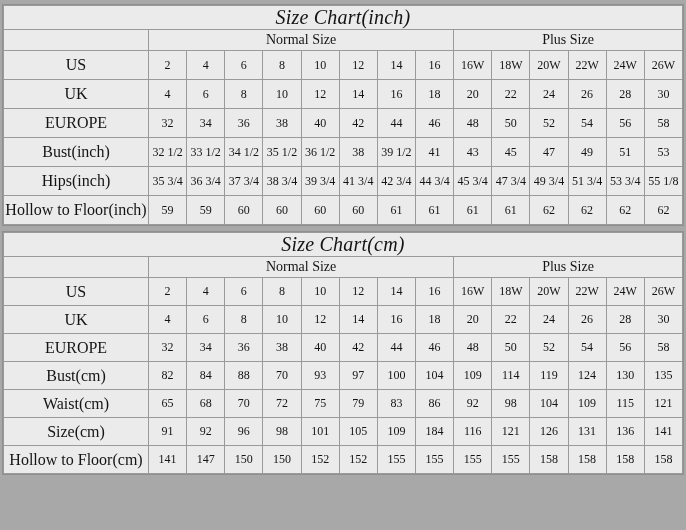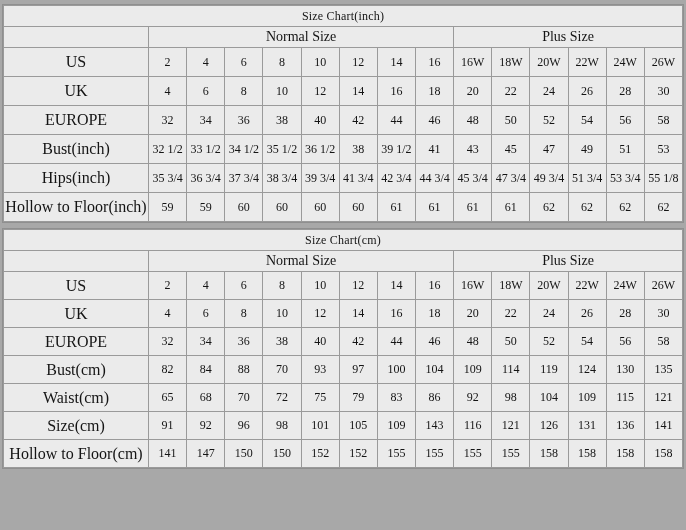--- a/index.html
+++ b/index.html
@@ -37,23 +37,24 @@
   table.size-chart th {
     border: 1px solid #9a9a9a;
     font-weight: normal;
     text-align: center;
     vertical-align: middle;
     background: #ebebeb;
     padding: 0;
     color: #141414;
   }
   .title-cell {
-    font-size: 12px;
+    font-size: 20px;
     height: 20px;
     letter-spacing: 0.2px;
+    font-style: italic;
   }
   .group-cell {
     font-size: 14px;
     height: 20px;
   }
   .rowlabel {
     font-size: 16px;
     height: 27px;
     white-space: nowrap;
   }
@@ -310,21 +311,21 @@
 
         <tr>
           <td class="rowlabel">Size(cm)</td>
           <td class="datacell">91</td>
           <td class="datacell">92</td>
           <td class="datacell">96</td>
           <td class="datacell">98</td>
           <td class="datacell">101</td>
           <td class="datacell">105</td>
           <td class="datacell">109</td>
-          <td class="datacell">143</td>
+          <td class="datacell">184</td>
           <td class="datacell">116</td>
           <td class="datacell">121</td>
           <td class="datacell">126</td>
           <td class="datacell">131</td>
           <td class="datacell">136</td>
           <td class="datacell">141</td>
         </tr>
 
         <tr>
           <td class="rowlabel">Hollow to Floor(cm)</td>

